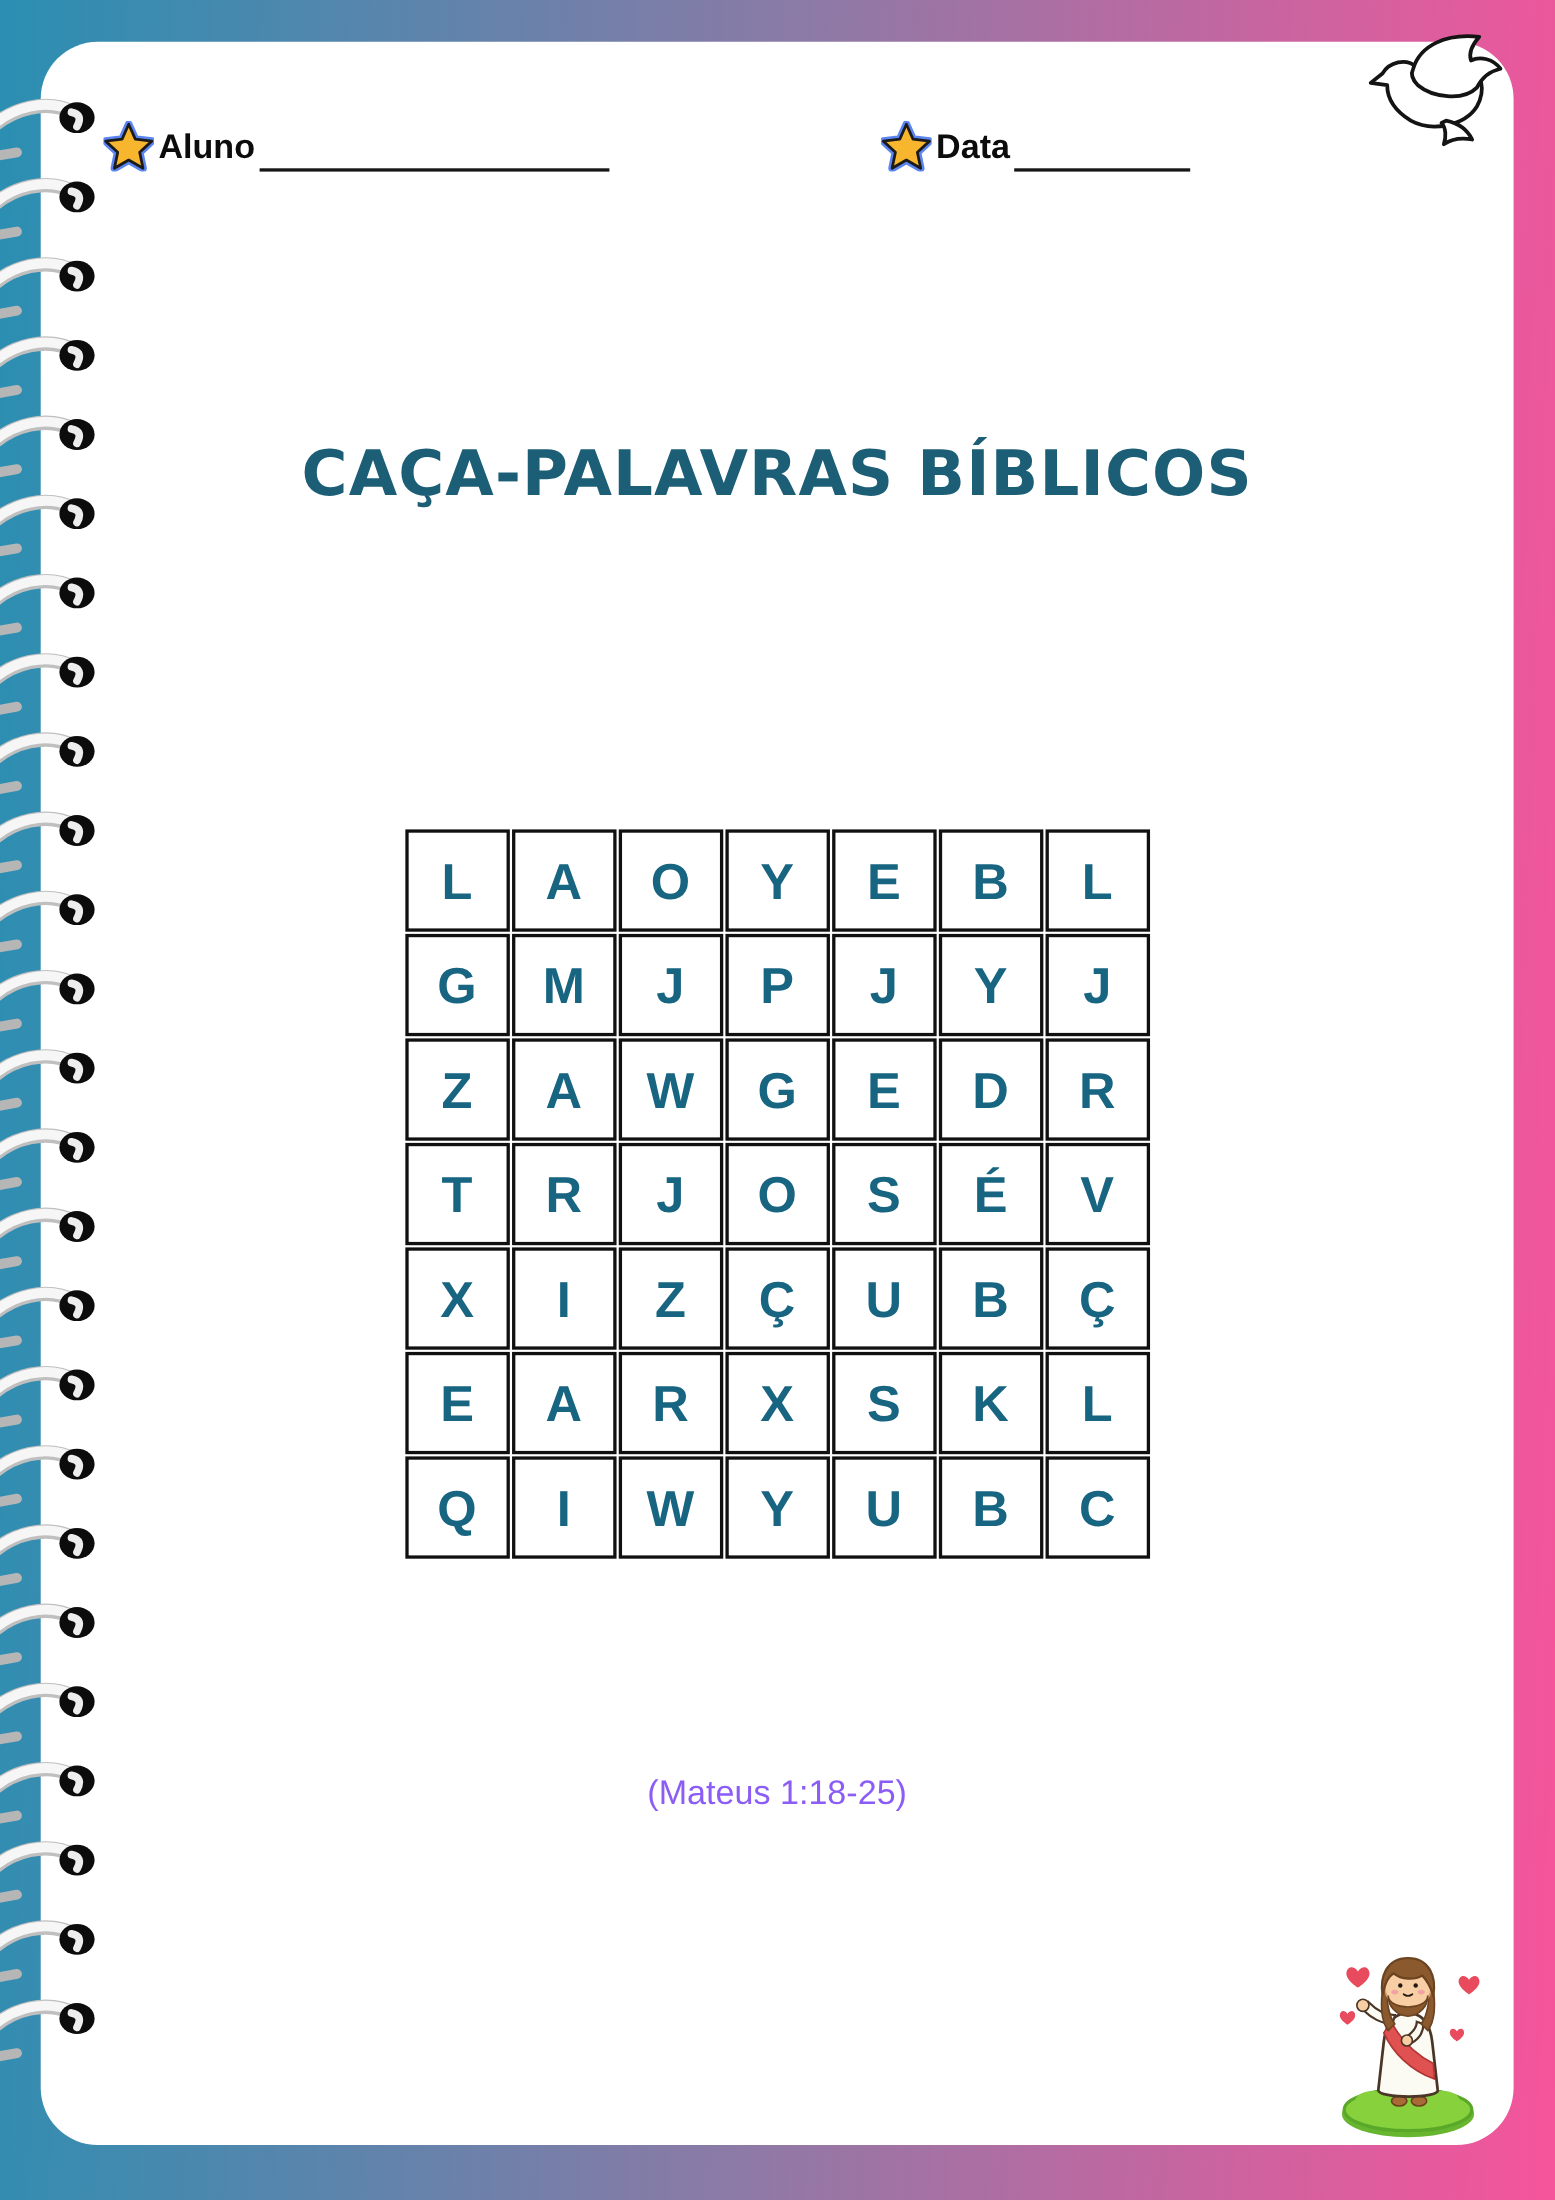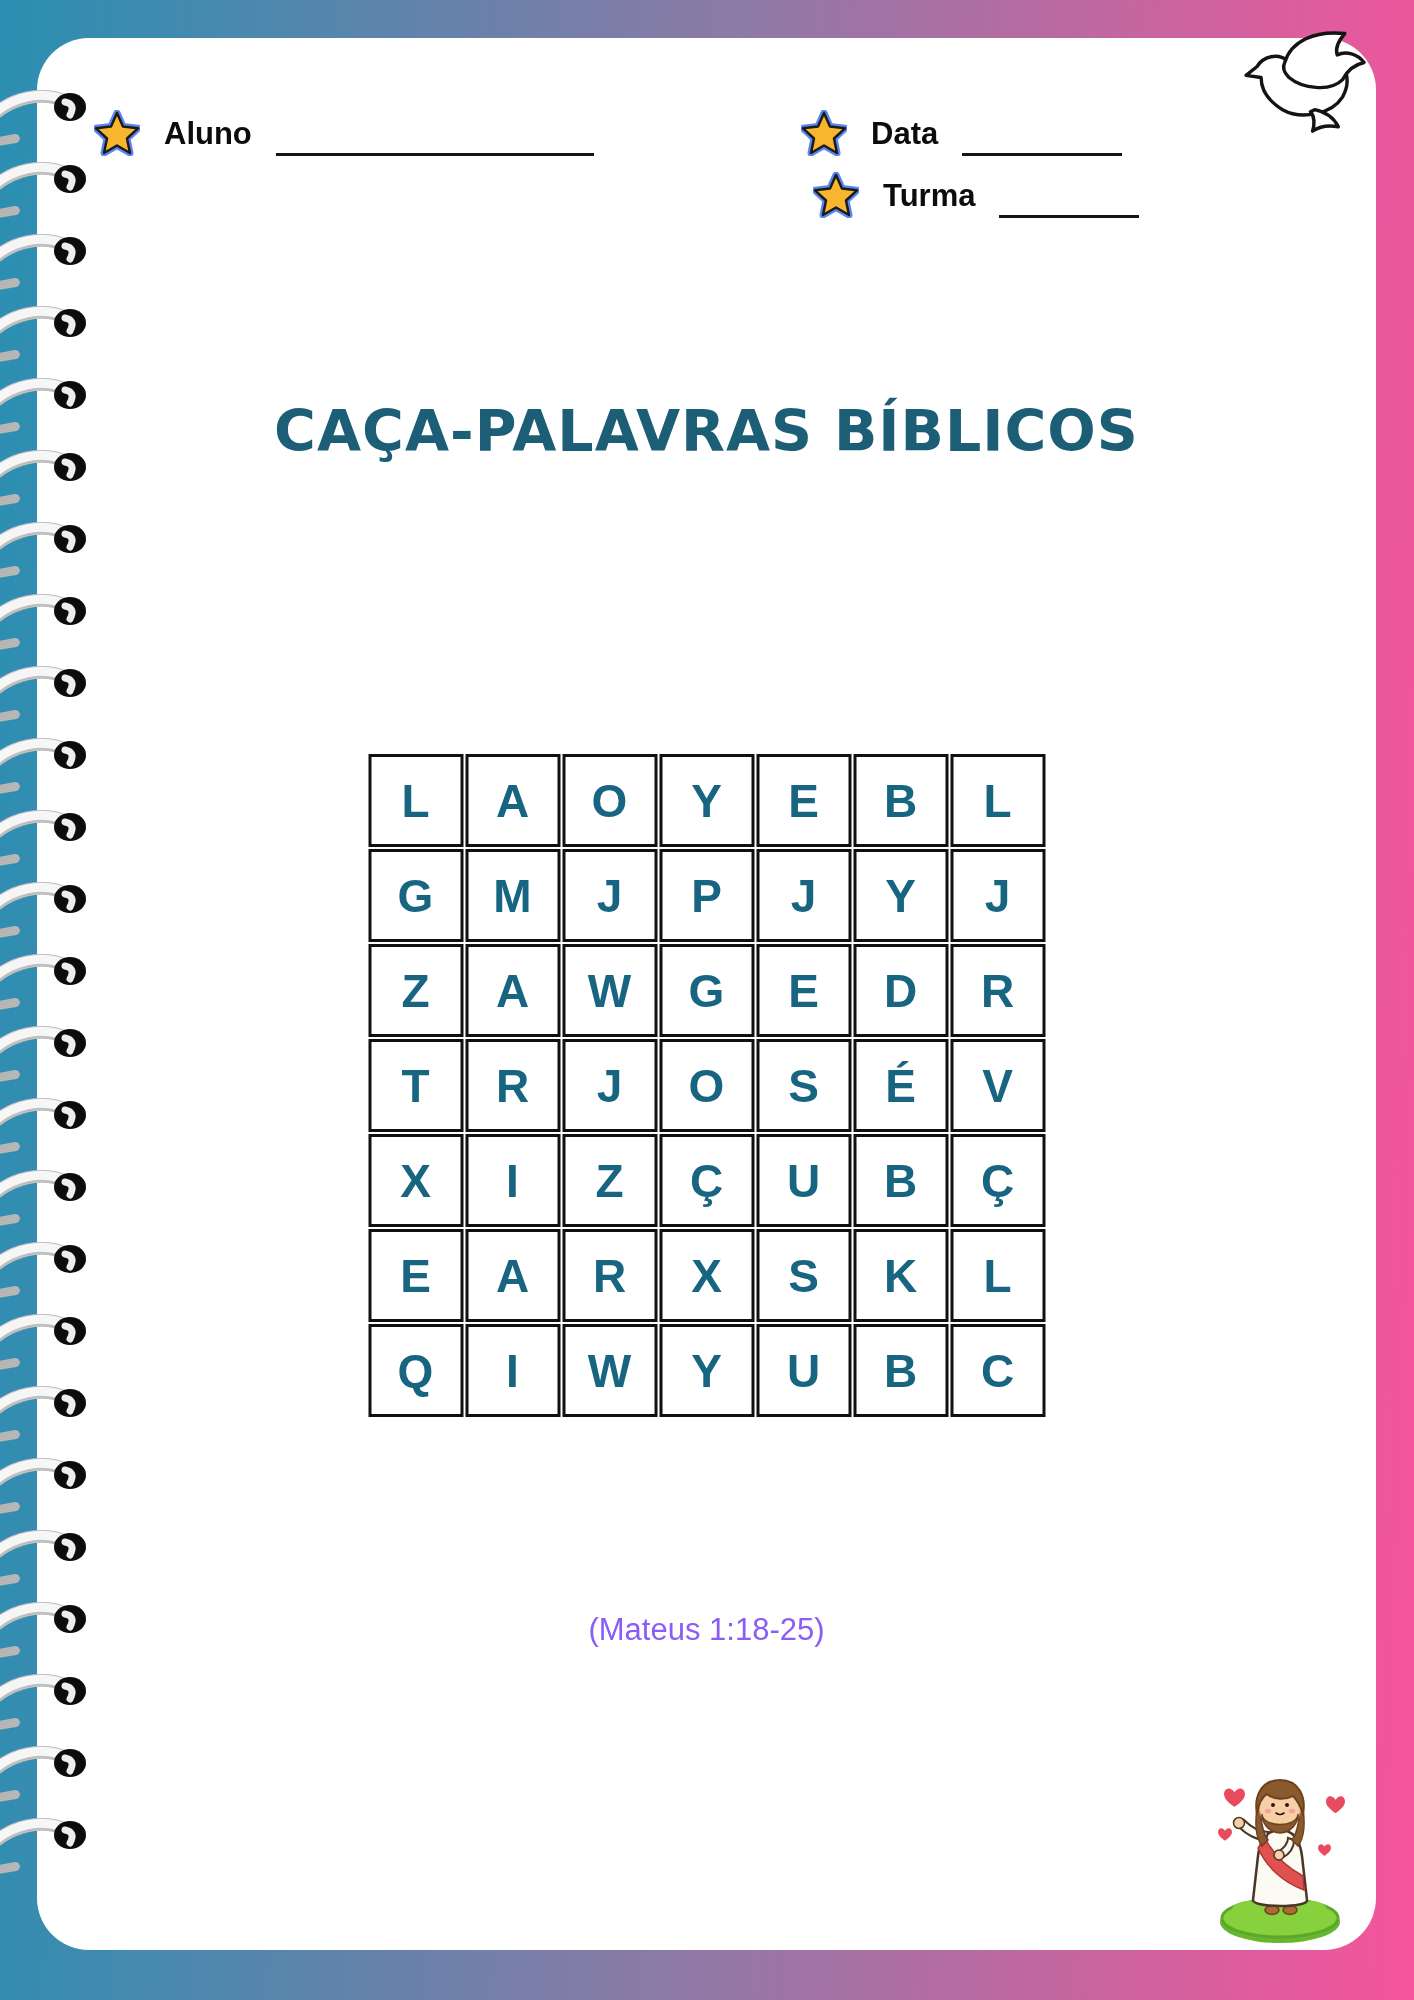--- a/index.html
+++ b/index.html
@@ -7,21 +7,21 @@
   .canvas{position:relative;width:1414px;height:2000px;overflow:hidden;
           background:linear-gradient(92deg,#2a8fb2 0%,#8d7aa6 50%,#f6549b 100%);}
   .paper{position:absolute;left:37px;top:38px;width:1339px;height:1912px;
          background:#ffffff;border-radius:52px;}
 
   
   .spiral{position:absolute;left:0;top:0;width:120px;height:2000px;pointer-events:none;}
   .ring{position:absolute;left:-8px;width:108px;height:86px;}
 
   
-  .field-row{position:absolute;display:flex;align-items:flex-end;gap:24px;}
+  .field-row{position:absolute;display:flex;align-items:flex-end;gap:4px;}
   .field-label{font-weight:bold;font-size:31px;color:#0c0c0c;line-height:44px;}
   .blank-line{display:inline-block;border-bottom:3px solid #161616;height:34px;}
   .star{width:46px;height:46px;flex:0 0 auto;}
   #field-aluno{left:57px;top:72px;}
   #field-data{left:764px;top:72px;}
   #field-professora{left:57px;top:134px;}
   #field-turma{left:776px;top:134px;}
   #field-aluno .blank-line{width:318px;}
   #field-data .blank-line{width:160px;}
   #field-professora .blank-line{width:178px;}
@@ -73,30 +73,20 @@
       <span class="blank-line"></span>
     </div>
     <div class="field-row" id="field-data">
 
   <svg class="star" viewBox="0 0 46 46">
     <use href="#star-shape" fill="none" stroke="#5b86f2" stroke-width="7" stroke-linejoin="round"></use>
     <use href="#star-shape" fill="#f7b62e" stroke="#1b1b1b" stroke-width="2.5" stroke-linejoin="round"></use>
   </svg>
 
       <span class="field-label">Data</span>
-      <span class="blank-line"></span>
-    </div>
-    <div class="field-row" id="field-turma">
-
-  <svg class="star" viewBox="0 0 46 46">
-    <use href="#star-shape" fill="none" stroke="#5b86f2" stroke-width="7" stroke-linejoin="round"></use>
-    <use href="#star-shape" fill="#f7b62e" stroke="#1b1b1b" stroke-width="2.5" stroke-linejoin="round"></use>
-  </svg>
-
-      <span class="field-label">Turma</span>
       <span class="blank-line"></span>
     </div>
 
     <div class="title">CAÇA-PALAVRAS BÍBLICOS</div>
 
 
     <div class="wordgrid">
         <div class="cell">L</div>
         <div class="cell">A</div>
         <div class="cell">O</div>

